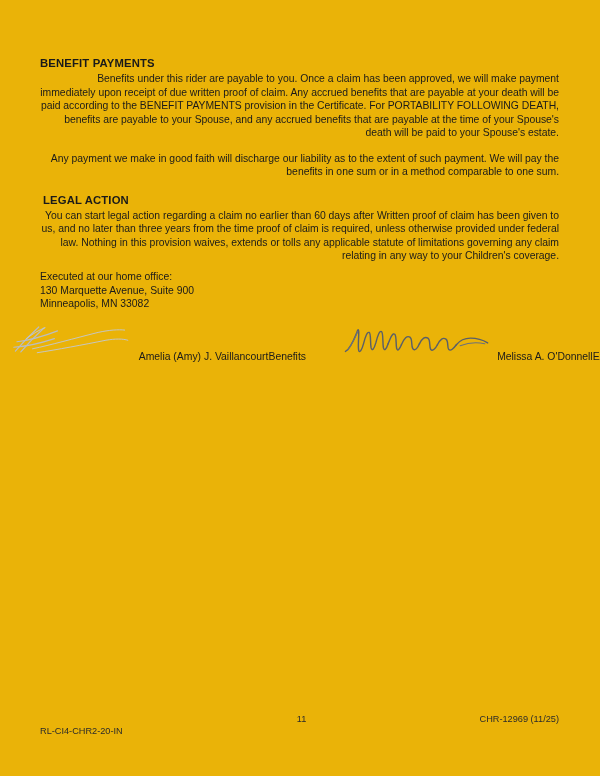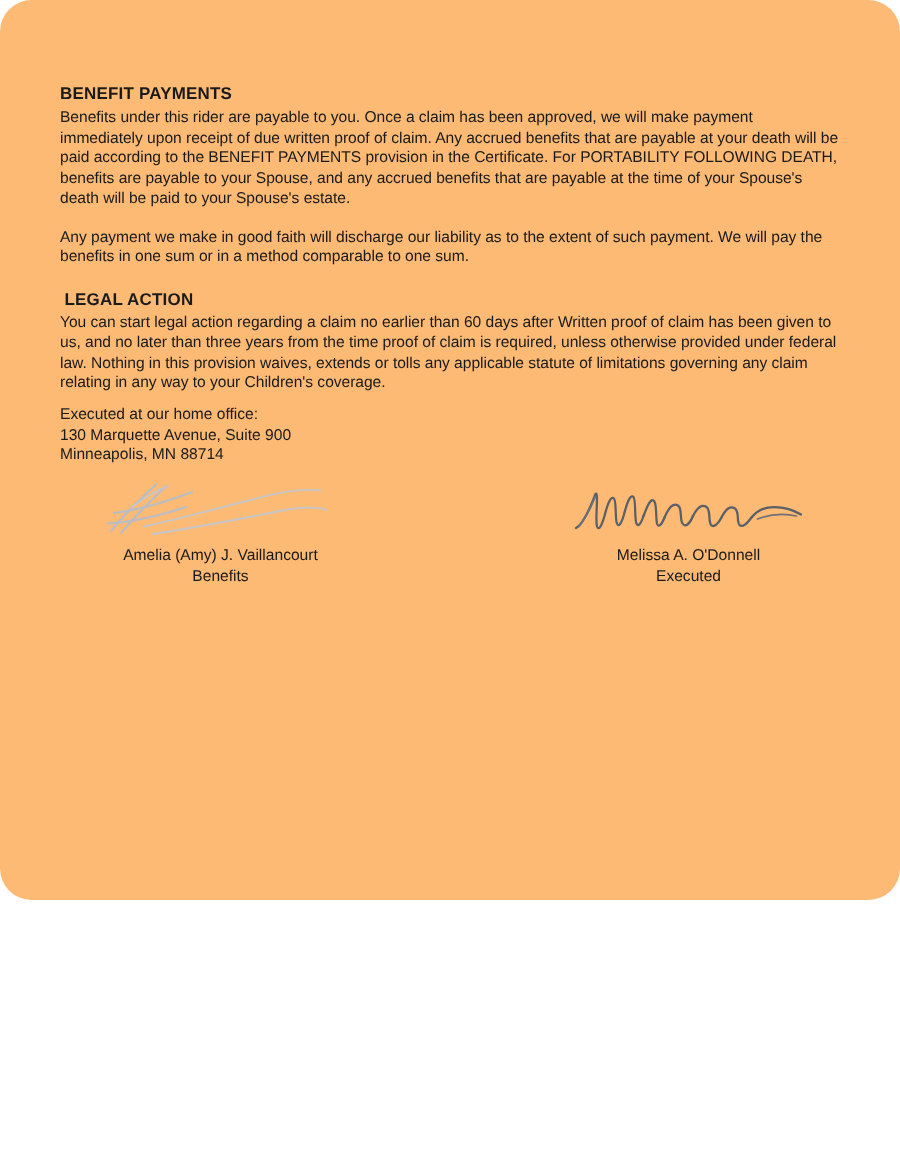--- a/index.html
+++ b/index.html
@@ -7,24 +7,23 @@
     padding: 0;
     background: #ffffff;
   }
   body {
     font-family: "Liberation Sans", sans-serif;
     color: #1a1a1a;
   }
   .page {
     position: relative;
     width: 600px;
-    height: 600px;
-    background: #fdba74;
+    height: 776px;
+    background: #eab308;
     overflow: hidden;
-    border-radius: 21px;
   }
   .content {
     position: absolute;
     left: 40px;
     top: 56px;
     width: 519px;
   }
   .section-heading {
     font-size: 11.3px;
     font-weight: bold;
@@ -32,21 +31,21 @@
     margin: 0 0 2px 0;
     line-height: 1.25;
   }
   .section-heading.indented {
     margin-left: 3px;
   }
   .body-text {
     font-size: 10.4px;
     line-height: 1.30;
     margin: 0;
-    text-align: left;
+    text-align: right;
     letter-spacing: -0.02px;
   }
   .gap-para {
     margin-top: 12px;
   }
   .gap-section {
     margin-top: 14px;
   }
   .address-block {
     position: absolute;
@@ -61,22 +60,21 @@
   .signatures {
     position: absolute;
     left: 0;
     top: 318px;
     width: 600px;
     display: flex;
   }
   .sig-col {
     width: 300px;
     display: flex;
-    flex-direction: column;
-    align-items: center;
+    align-items: flex-end;
   }
   .sig-col.left {
     padding-left: 6px;
   }
   .sig-col.right {
     padding-left: 30px;
   }
   .sig-art {
     height: 46px;
     width: 170px;
@@ -139,21 +137,21 @@
 
     <h2 class="section-heading indented gap-section">LEGAL ACTION</h2>
 
     <p class="body-text">You can start legal action regarding a claim no earlier than 60 days after Written proof of claim has been given to us, and no later than three years from the time proof of claim is required, unless otherwise provided under federal law. Nothing in this provision waives, extends or tolls any applicable statute of limitations governing any claim relating in any way to your Children's coverage.</p>
 
   </div>
 
   <div class="address-block">
     <div>Executed at our home office:</div>
     <div>130 Marquette Avenue, Suite 900</div>
-    <div>Minneapolis, MN 88714</div>
+    <div>Minneapolis, MN 33082</div>
   </div>
 
   <div class="signatures">
 
     <div class="sig-col left">
       <svg class="sig-art" viewBox="0 0 170 46">
         <g fill="none" stroke="#b9bdc4" stroke-linecap="round" stroke-width="1.5">
           <path d="M12,36 C22,24 32,14 42,5"></path>
           <path d="M19,37 C29,25 39,15 49,6"></path>
           <path d="M10,31 C26,30 44,26 62,20"></path>

